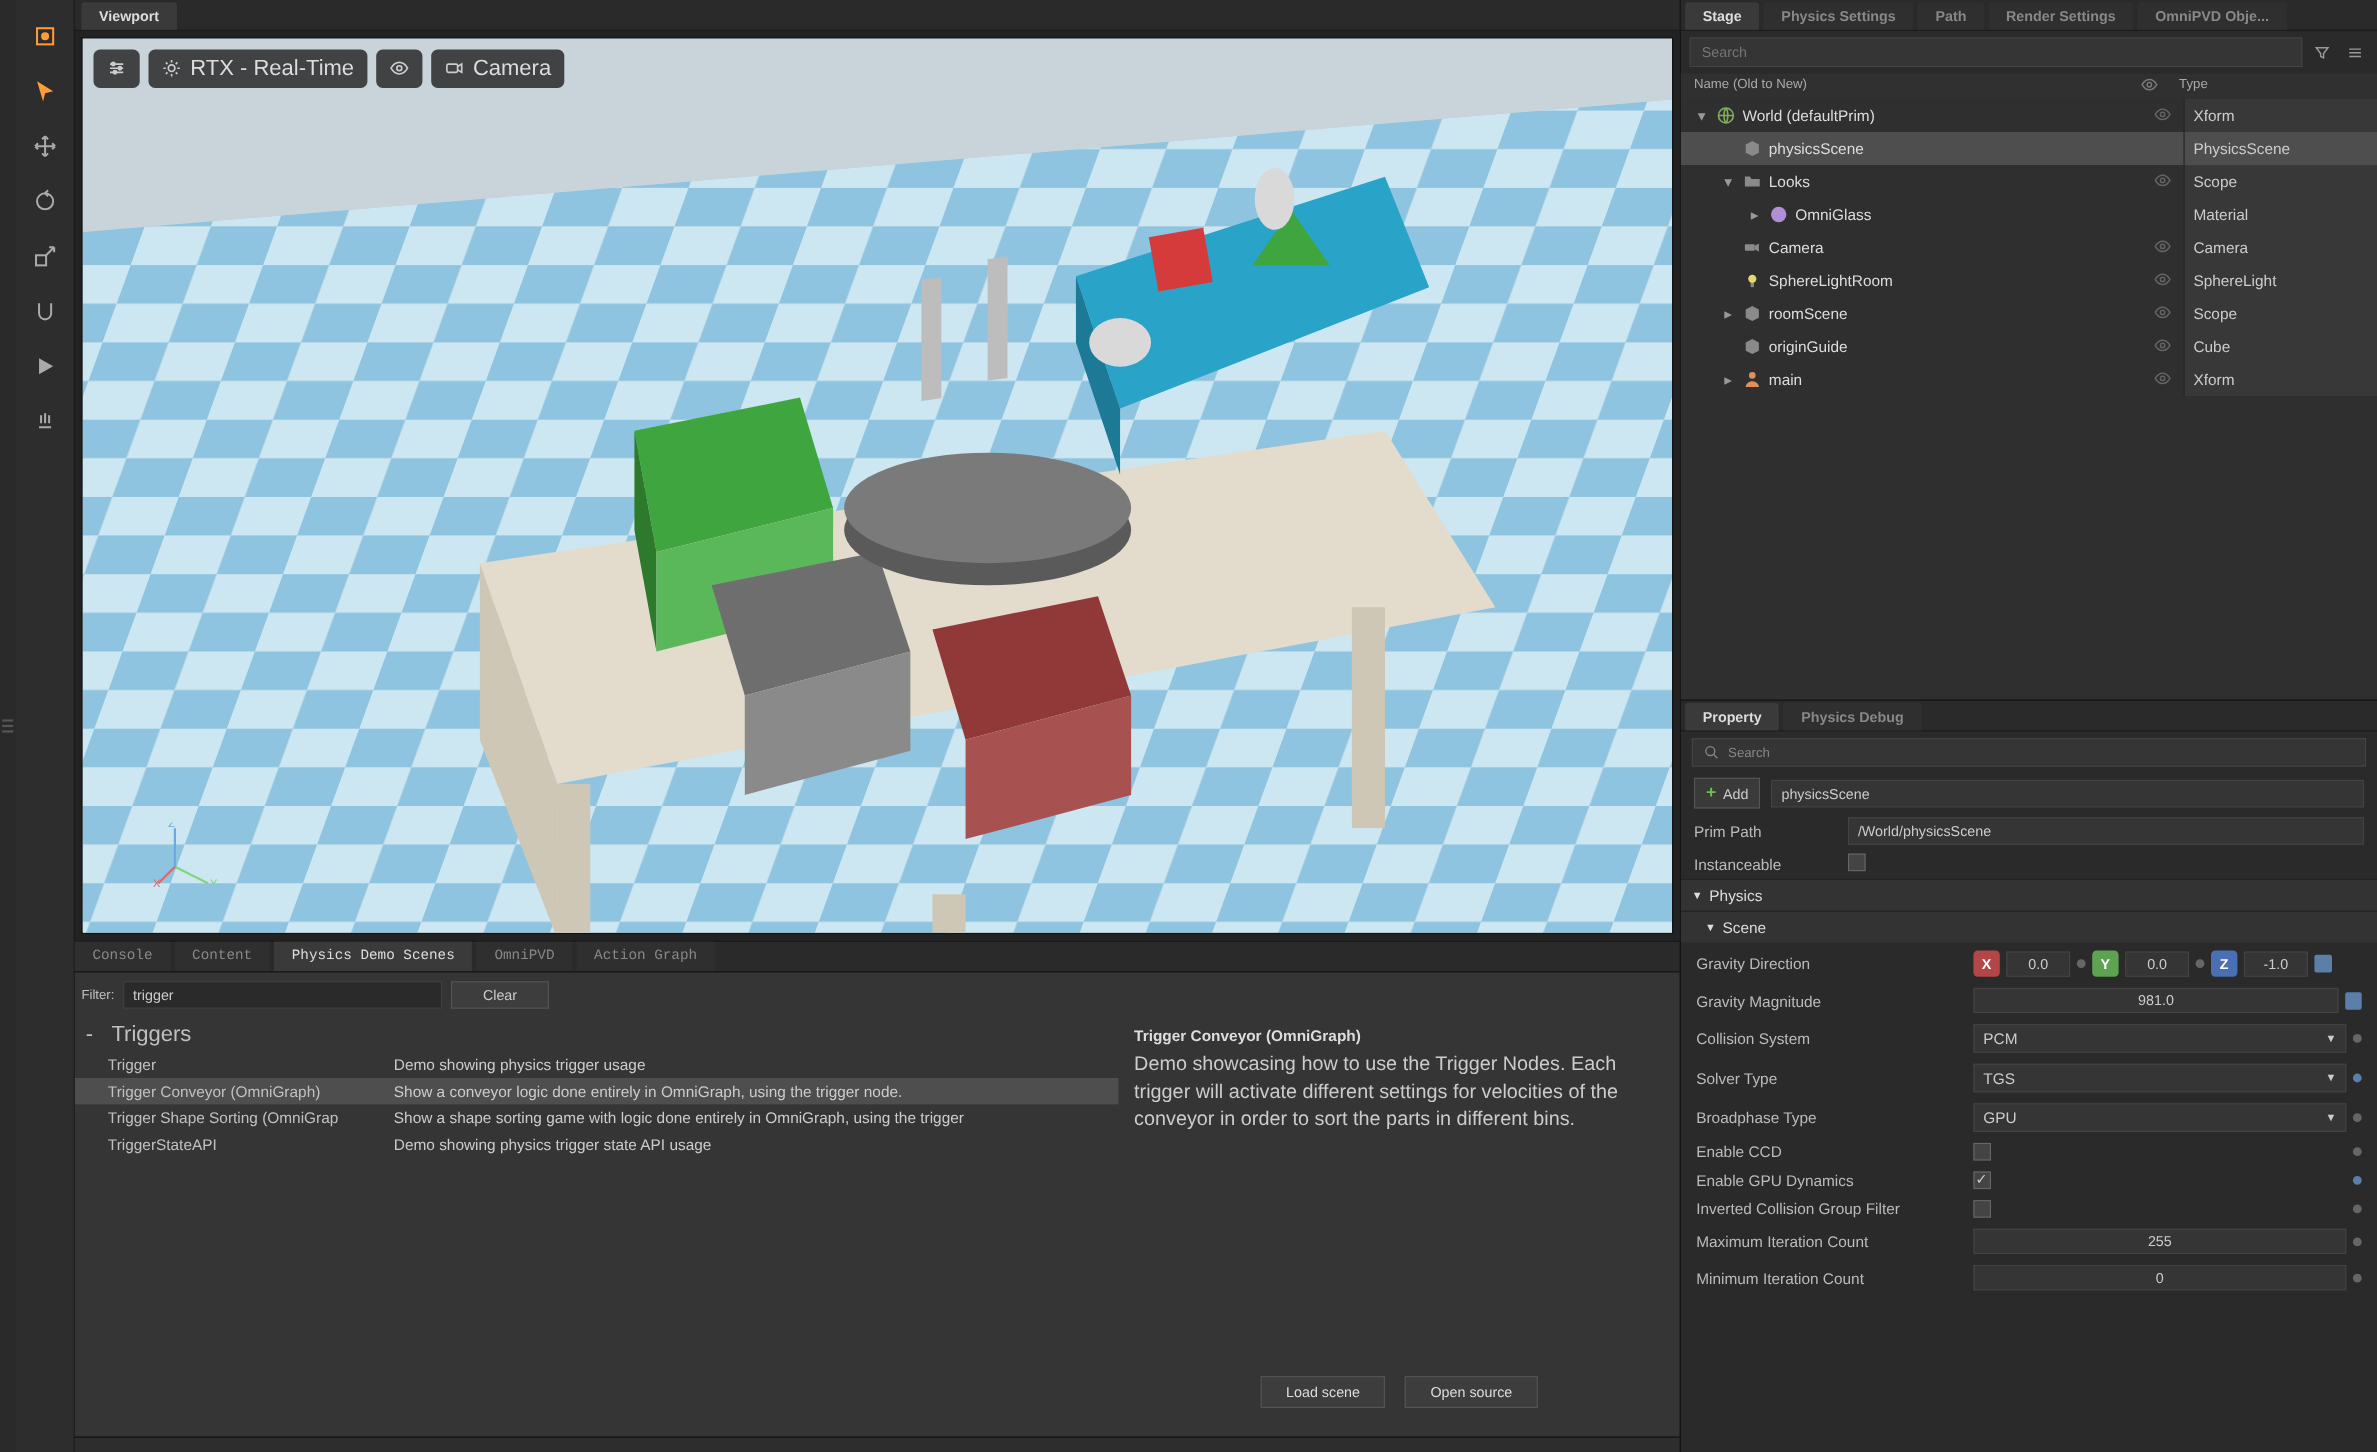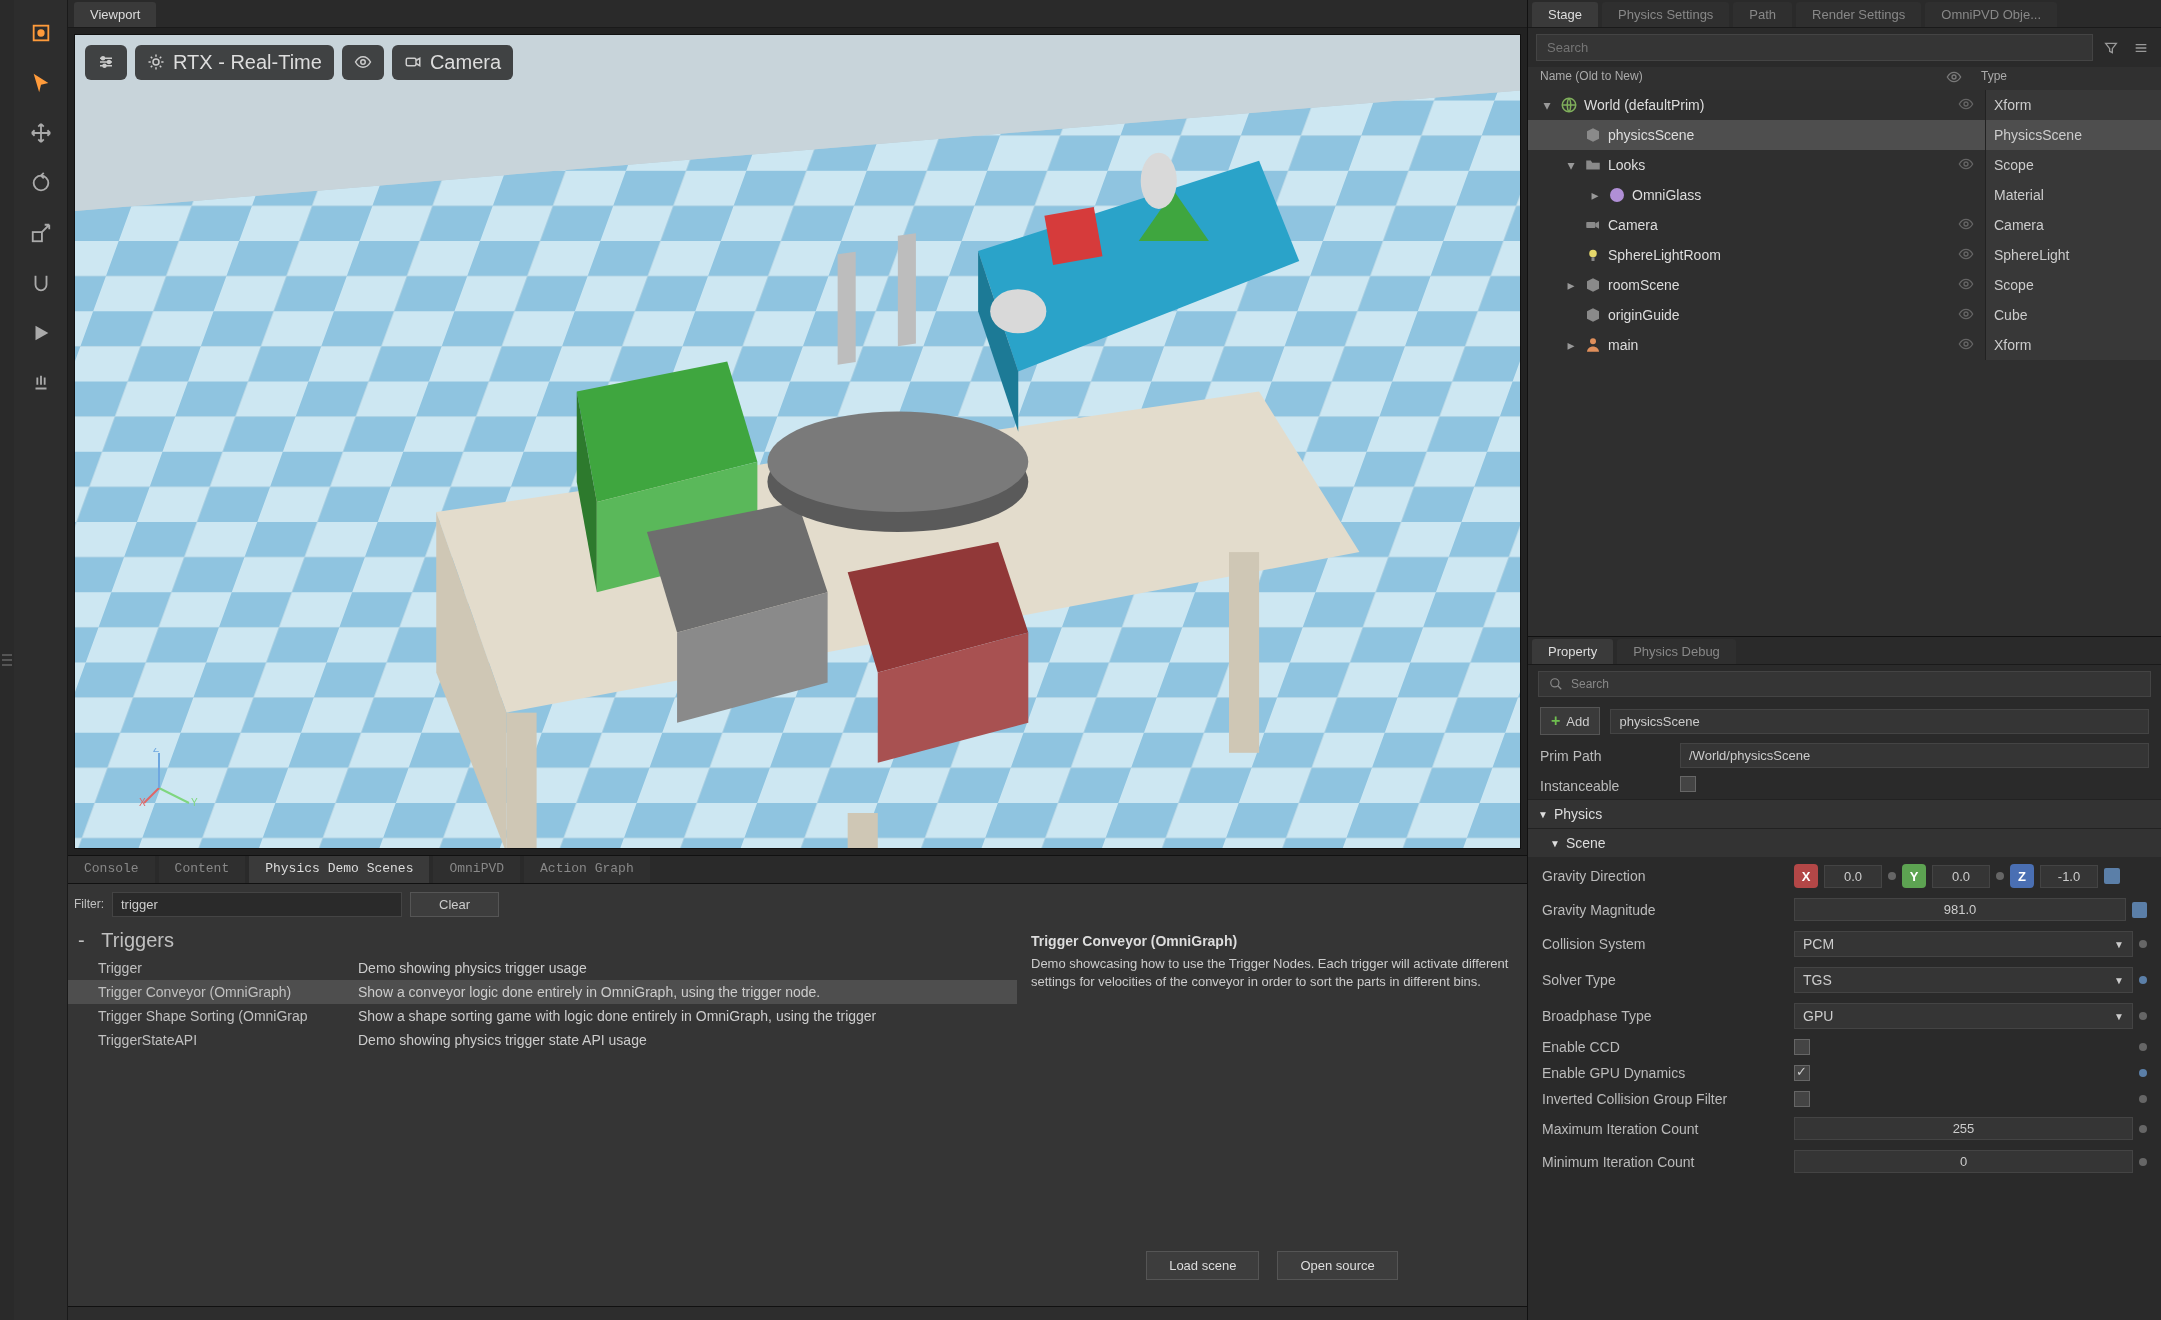--- a/index.html
+++ b/index.html
@@ -5,21 +5,21 @@
 * { margin:0; padding:0; box-sizing:border-box; font-family: "Segoe UI", Arial, sans-serif; }
 body { background:#2a2a2a; color:#c0c0c0; font-size:12px; overflow:hidden; }
 .app { display:flex; width:2161px; height:1320px; transform-origin:top left; }
 .leftbar { width:54px; background:#2d2d2d; display:flex; flex-direction:column; align-items:center; padding-top:8px; border-right:1px solid #1a1a1a;}
 .leftbar .tool { width:38px; height:38px; margin:6px 0; display:flex; align-items:center; justify-content:center; border-radius:4px; color:#aaa; cursor:pointer;}
 .leftbar .tool.active { color:#ff9b3b; }
 .leftbar svg { width:22px; height:22px; }
 .grip { width:14px; display:flex; flex-direction:column; justify-content:center; align-items:center; gap:3px; padding:4px 0;}
 .grip span{display:block;width:10px;height:2px;background:#555;}
 .main { flex:1; display:flex; flex-direction:column; min-width:0;}
-.tabbar { height:28px; background:#2a2a2a; display:flex; align-items:flex-end; border-bottom:1px solid #1a1a1a; padding-left:6px;}
+.tabbar { height:28px; background:#2a2a2a; display:flex; align-items:flex-end; border-bottom:1px solid #1a1a1a; padding-left:6px;font-weight:bold;}
 .tab { padding:5px 16px; background:#3a3a3a; color:#ddd; font-size:13px; border-top-left-radius:3px; border-top-right-radius:3px; margin-right:4px; cursor:pointer;}
 .tab.inactive { background:#2f2f2f; color:#888;}
 .viewport-wrap { position:relative; flex:1 1 auto; background:#222; padding:6px; min-height:0;}
 .viewport { position:relative; width:100%; height:100%; background:linear-gradient(#789,#8aa); border:1px solid #111; overflow:hidden;}
 .vp-toolbar { position:absolute; top:10px; left:10px; display:flex; gap:8px; z-index:10;}
 .vp-btn { background:rgba(40,40,40,.85); color:#ddd; padding:6px 12px; border-radius:6px; display:flex; align-items:center; gap:8px; font-size:20px; cursor:pointer;}
 .vp-btn svg{width:18px;height:18px;}
 .axis { position:absolute; left:64px; bottom:40px; width:60px; height:60px; z-index:10;}
 .bottom-tabs { height:28px; background:#2a2a2a; display:flex; border-top:1px solid #111;}
 .bottom-tabs .tab{border-radius:0;font-family:Liberation Mono, monospace;}
@@ -29,21 +29,21 @@
 .clear-btn{background:#3d3d3d;border:1px solid #555;color:#ccc;padding:4px 28px;cursor:pointer;font-size:13px;}
 .demo-body{display:flex;flex:1;min-height:0;}
 .demo-list{flex:1;overflow:auto;}
 .tree-node{padding:4px 10px;font-size:20px;}
 .tree-row{display:flex;padding:4px 8px 4px 30px;font-size:14px;cursor:pointer;}
 .tree-row.selected{background:#4e4e4e;}
 .tree-row .name{width:260px;flex-shrink:0;}
 .tree-row .desc{color:#ccc;}
 .demo-detail{width:510px;padding:8px 14px;display:flex;flex-direction:column;}
 .demo-detail h3{font-size:14px;font-weight:600;color:#ddd;margin-bottom:6px;}
-.demo-detail p{font-size:13px;line-height:1.4;color:#ccc;}
+.demo-detail p{font-size:18px;line-height:1.4;color:#ccc;}
 .detail-btns{margin-top:auto;display:flex;gap:18px;padding:12px 0 18px;justify-content:center;}
 .detail-btns button{background:#3d3d3d;border:1px solid #555;color:#ddd;padding:6px 22px;font-size:13px;cursor:pointer;}
 .footbar{height:14px;background:#2d2d2d;border-top:1px solid #111;}
 .right { width:634px; display:flex; flex-direction:column; background:#2a2a2a; border-left:1px solid #111;}
 .right .tabbar{padding-left:4px;}
 .search-row{display:flex;align-items:center;padding:6px 8px;gap:6px;}
 .search-row input{flex:1;background:#353535;border:1px solid #444;color:#aaa;padding:5px 10px;font-size:13px;}
 .icon-btn{width:24px;height:24px;display:flex;align-items:center;justify-content:center;color:#999;cursor:pointer;}
 .stage-header{display:flex;padding:2px 12px;font-size:12px;color:#aaa;background:#303030;}
 .stage-header .col1{flex:1;}

